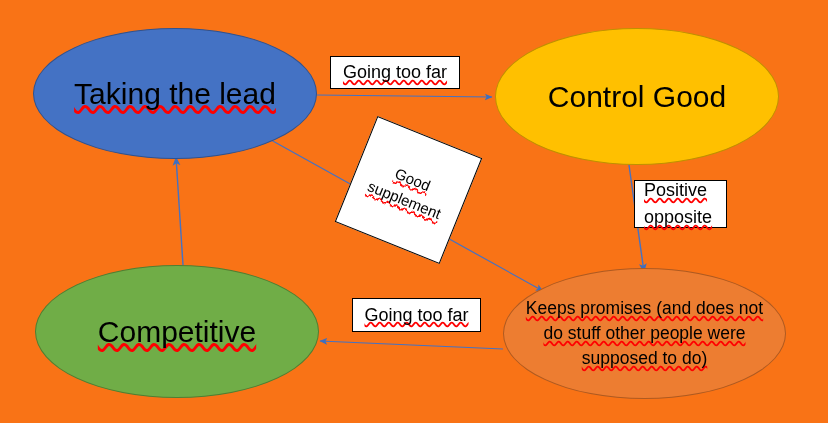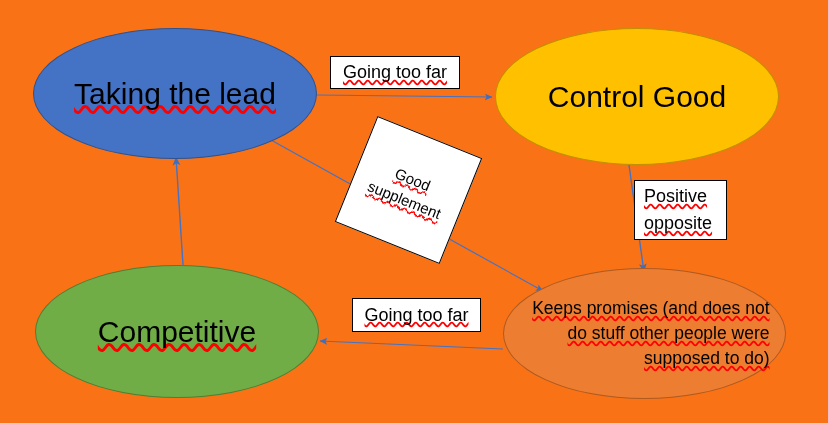--- a/index.html
+++ b/index.html
@@ -54,21 +54,20 @@
   #node-competitive {
     left: 35px; top: 265px; width: 284px; height: 133px;
     background: #70AD47;
     border: 1.3px solid #507E32;
   }
   #node-competitive .node-label { font-size: 30px; }
   #node-keeps-promises {
     left: 503px; top: 268px; width: 283px; height: 131px;
     background: #ED7D31;
     border: 1.3px solid #AE5A21;
-    text-align: right;
   }
   #node-keeps-promises .node-label { font-size: 17.5px; line-height: 1.42; width: 89%; }
 
   .callout {
     position: absolute;
     background: #ffffff;
     border: 1.2px solid #000000;
     box-sizing: border-box;
     font-size: 18px;
     color: #000000;
@@ -91,21 +90,21 @@
     transform: rotate(22deg);
     transform-origin: 50% 50%;
     justify-content: center;
     font-size: 15px;
   }
   #callout-good-supplement span { text-align: center; }
   #callout-experiences-as-difficult {
     left: 48px; top: 193px; width: 127px; height: 56px;
   }
   #callout-positive-opposite {
-    left: 634px; top: 180px; width: 93px; height: 60px;
+    left: 634px; top: 180px; width: 93px; height: 48px;
   }
   #callout-going-too-far-bottom {
     left: 352px; top: 298px; width: 129px; height: 34px;
     justify-content: center;
   }
   #callout-going-too-far-bottom span { text-align: center; }
 
   .squiggle {
     text-decoration: underline wavy #FF0000;
     text-decoration-skip-ink: none;

